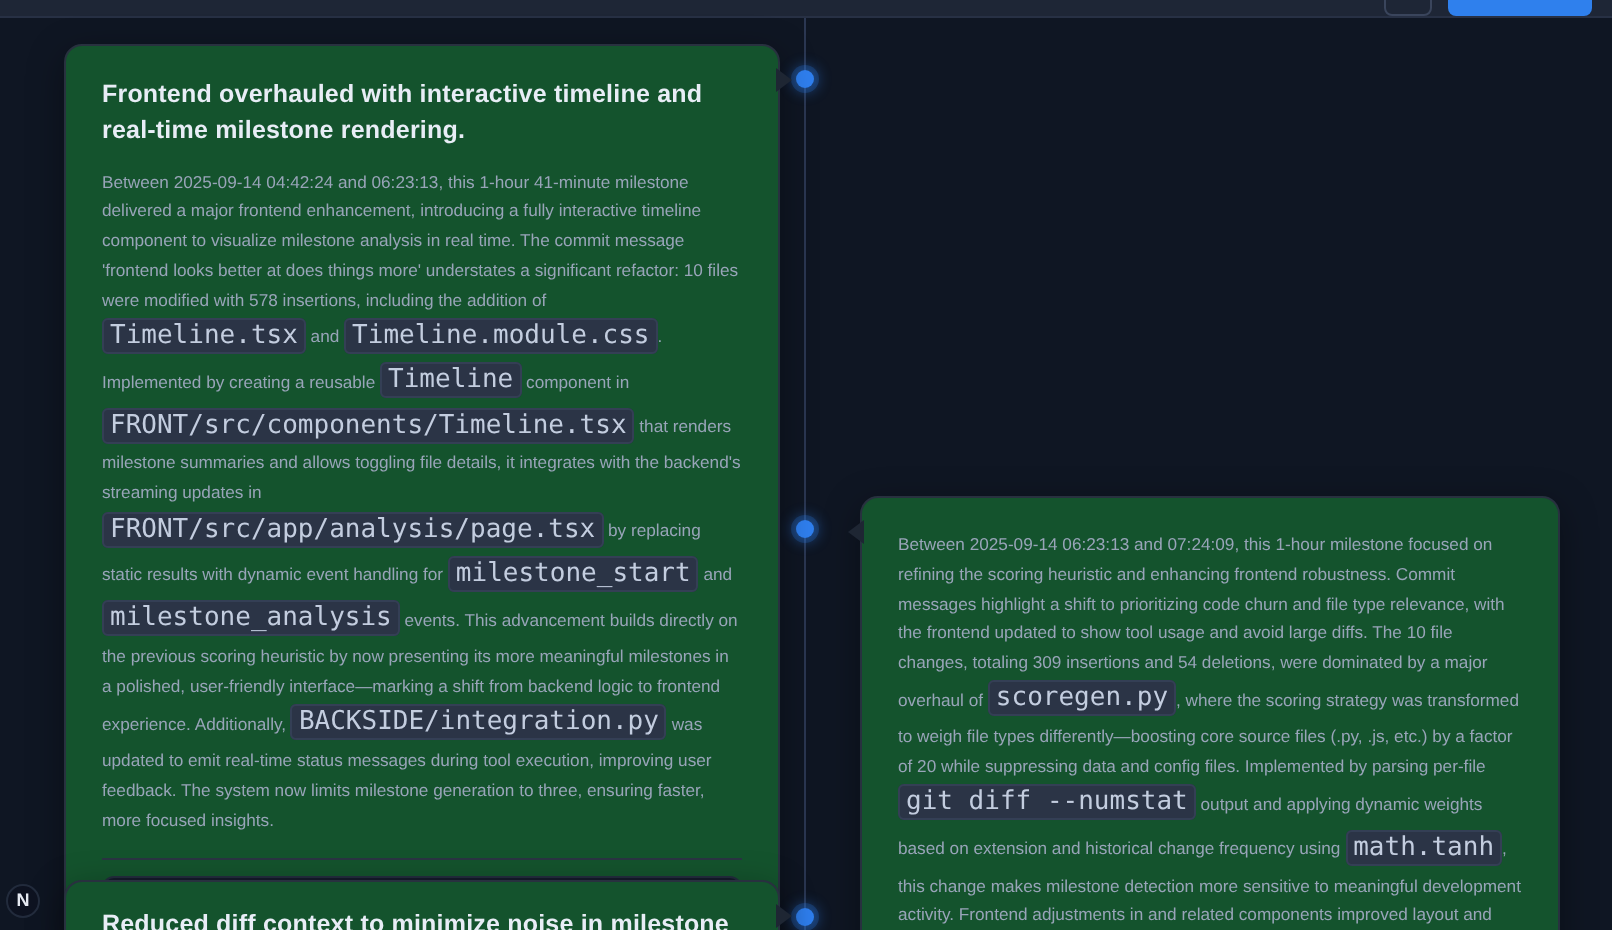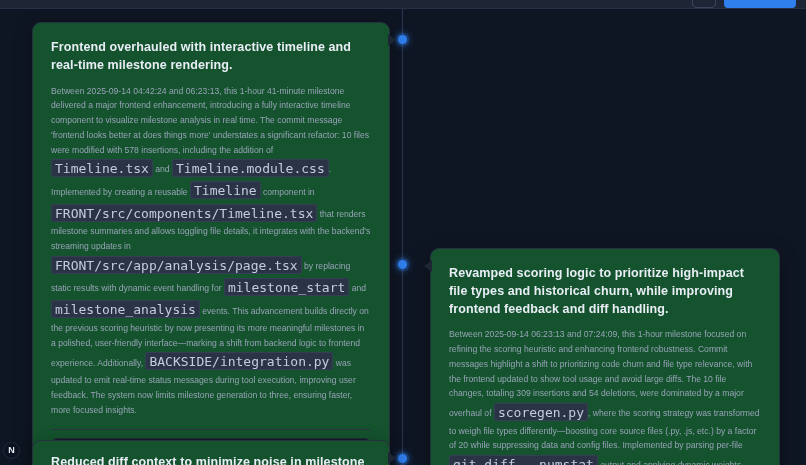--- a/index.html
+++ b/index.html
@@ -196,21 +196,20 @@
       <span class="chevron-icon">
         <svg viewBox="0 0 12 12" width="9" height="9" fill="none" stroke="#8e9bb0" stroke-width="1.4" stroke-linecap="round" stroke-linejoin="round">
           <polyline points="2.5,4.5 6,8 9.5,4.5"></polyline>
         </svg>
       </span>
     </div>
   </div>
 
   <div class="card right" style="top:248px">
     <div class="card-pointer" style="top:11px"></div>
-    <div class="card-title">Revamped scoring logic to prioritize high-impact file types and historical churn, while improving frontend feedback and diff handling.</div>
     <div class="card-body">Between 2025-09-14 06:23:13 and 07:24:09, this 1-hour milestone focused on refining the scoring heuristic and enhancing frontend robustness. Commit messages highlight a shift to prioritizing code churn and file type relevance, with the frontend updated to show tool usage and avoid large diffs. The 10 file changes, totaling 309 insertions and 54 deletions, were dominated by a major overhaul of <code class="code">scoregen.py</code>, where the scoring strategy was transformed to weigh file types differently—boosting core source files (.py, .js, etc.) by a factor of 20 while suppressing data and config files. Implemented by parsing per-file <code class="code">git diff --numstat</code> output and applying dynamic weights based on extension and historical change frequency using <code class="code">math.tanh</code>, this change makes milestone detection more sensitive to meaningful development activity. Frontend adjustments in  and related components improved layout and interaction safety.</div>
 
   </div>
 
   <div class="card left" style="top:440px; height:60px; padding-top:13px">
     <div class="card-pointer" style="top:11px"></div>
     <div class="card-title">Reduced diff context to minimize noise in milestone processing.</div>
   </div>
 
   <div class="dev-badge">N</div>

